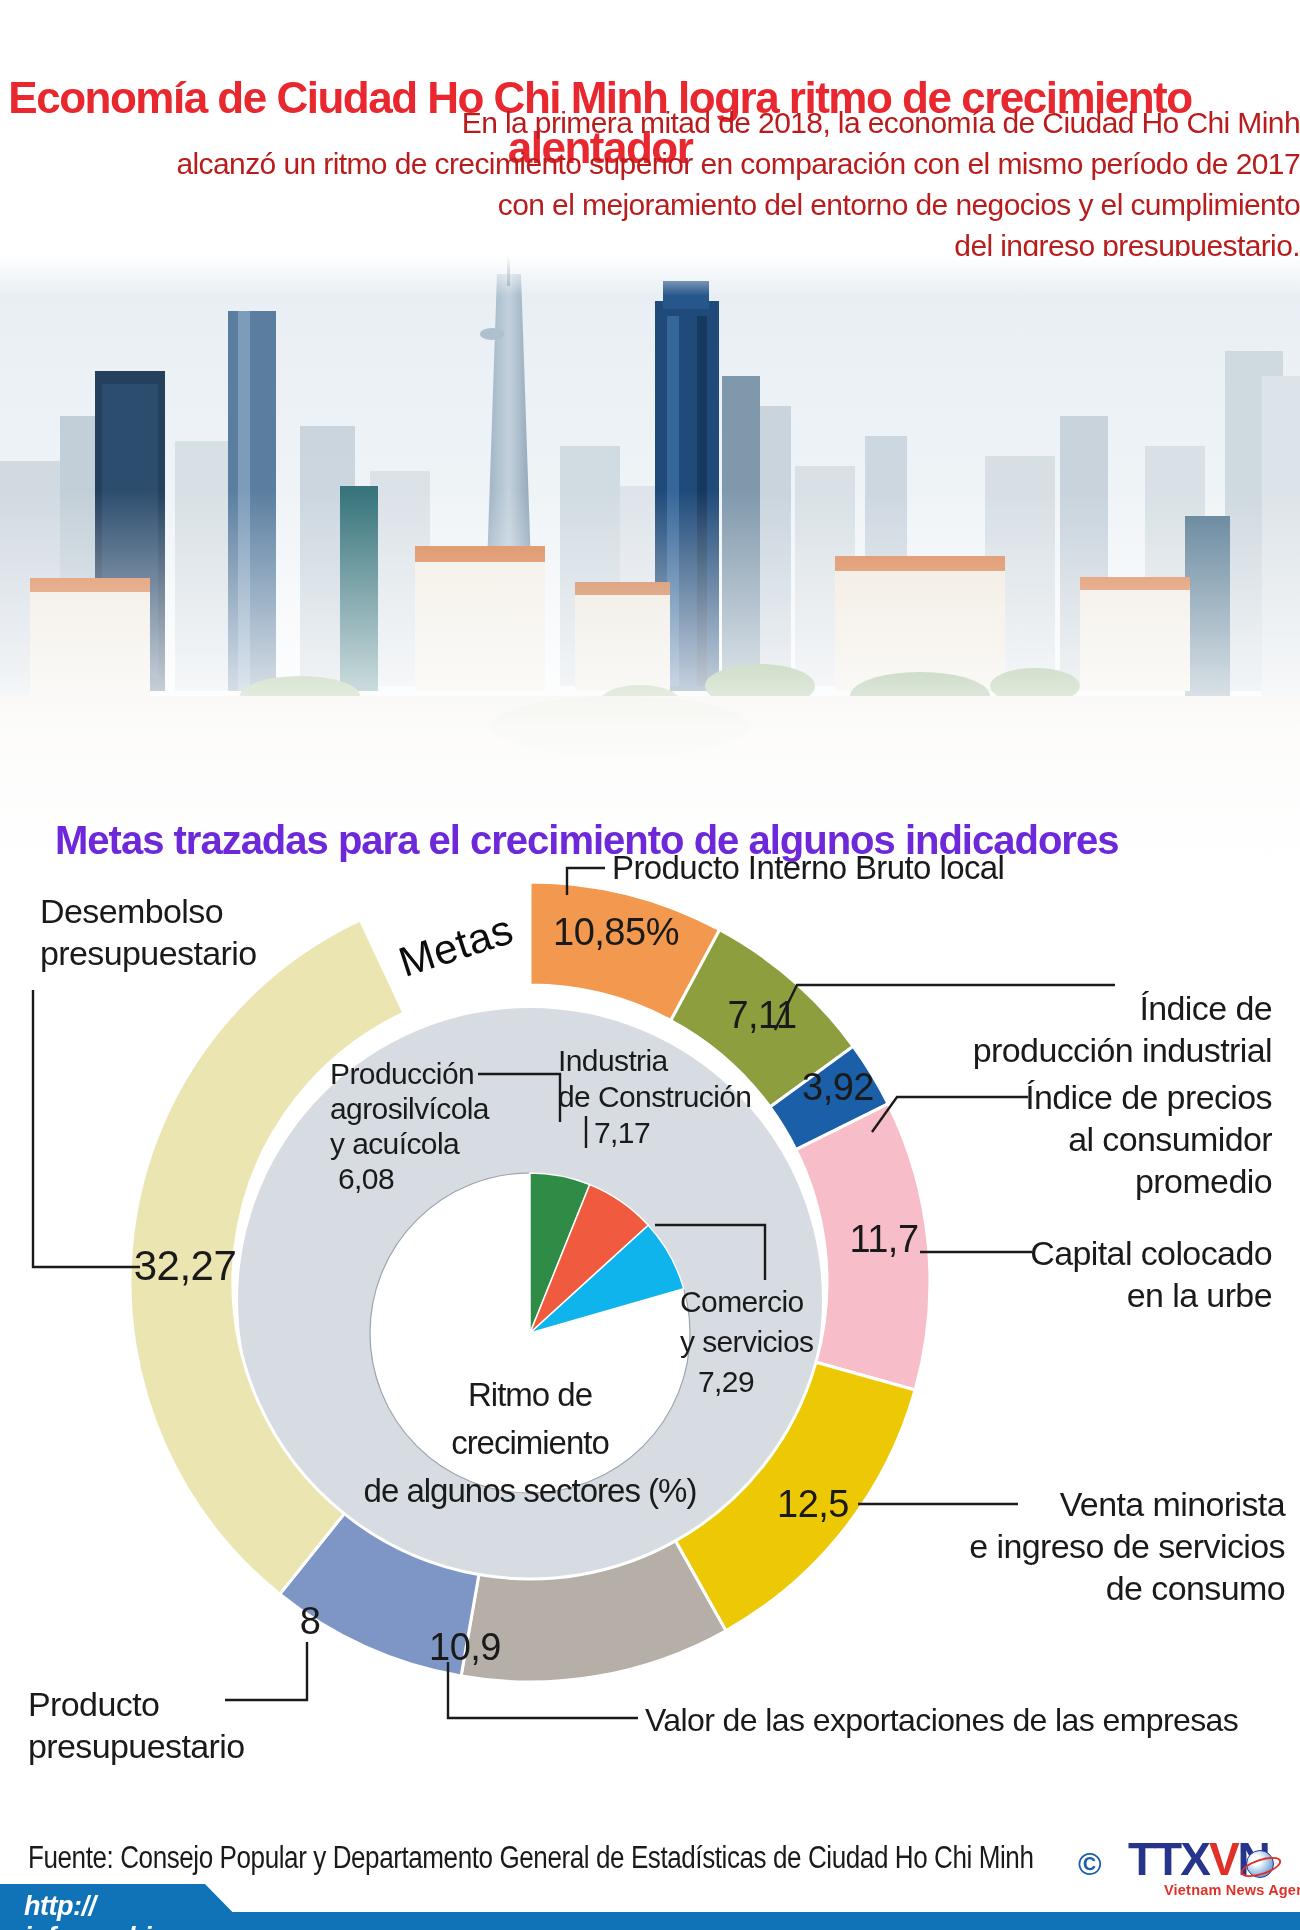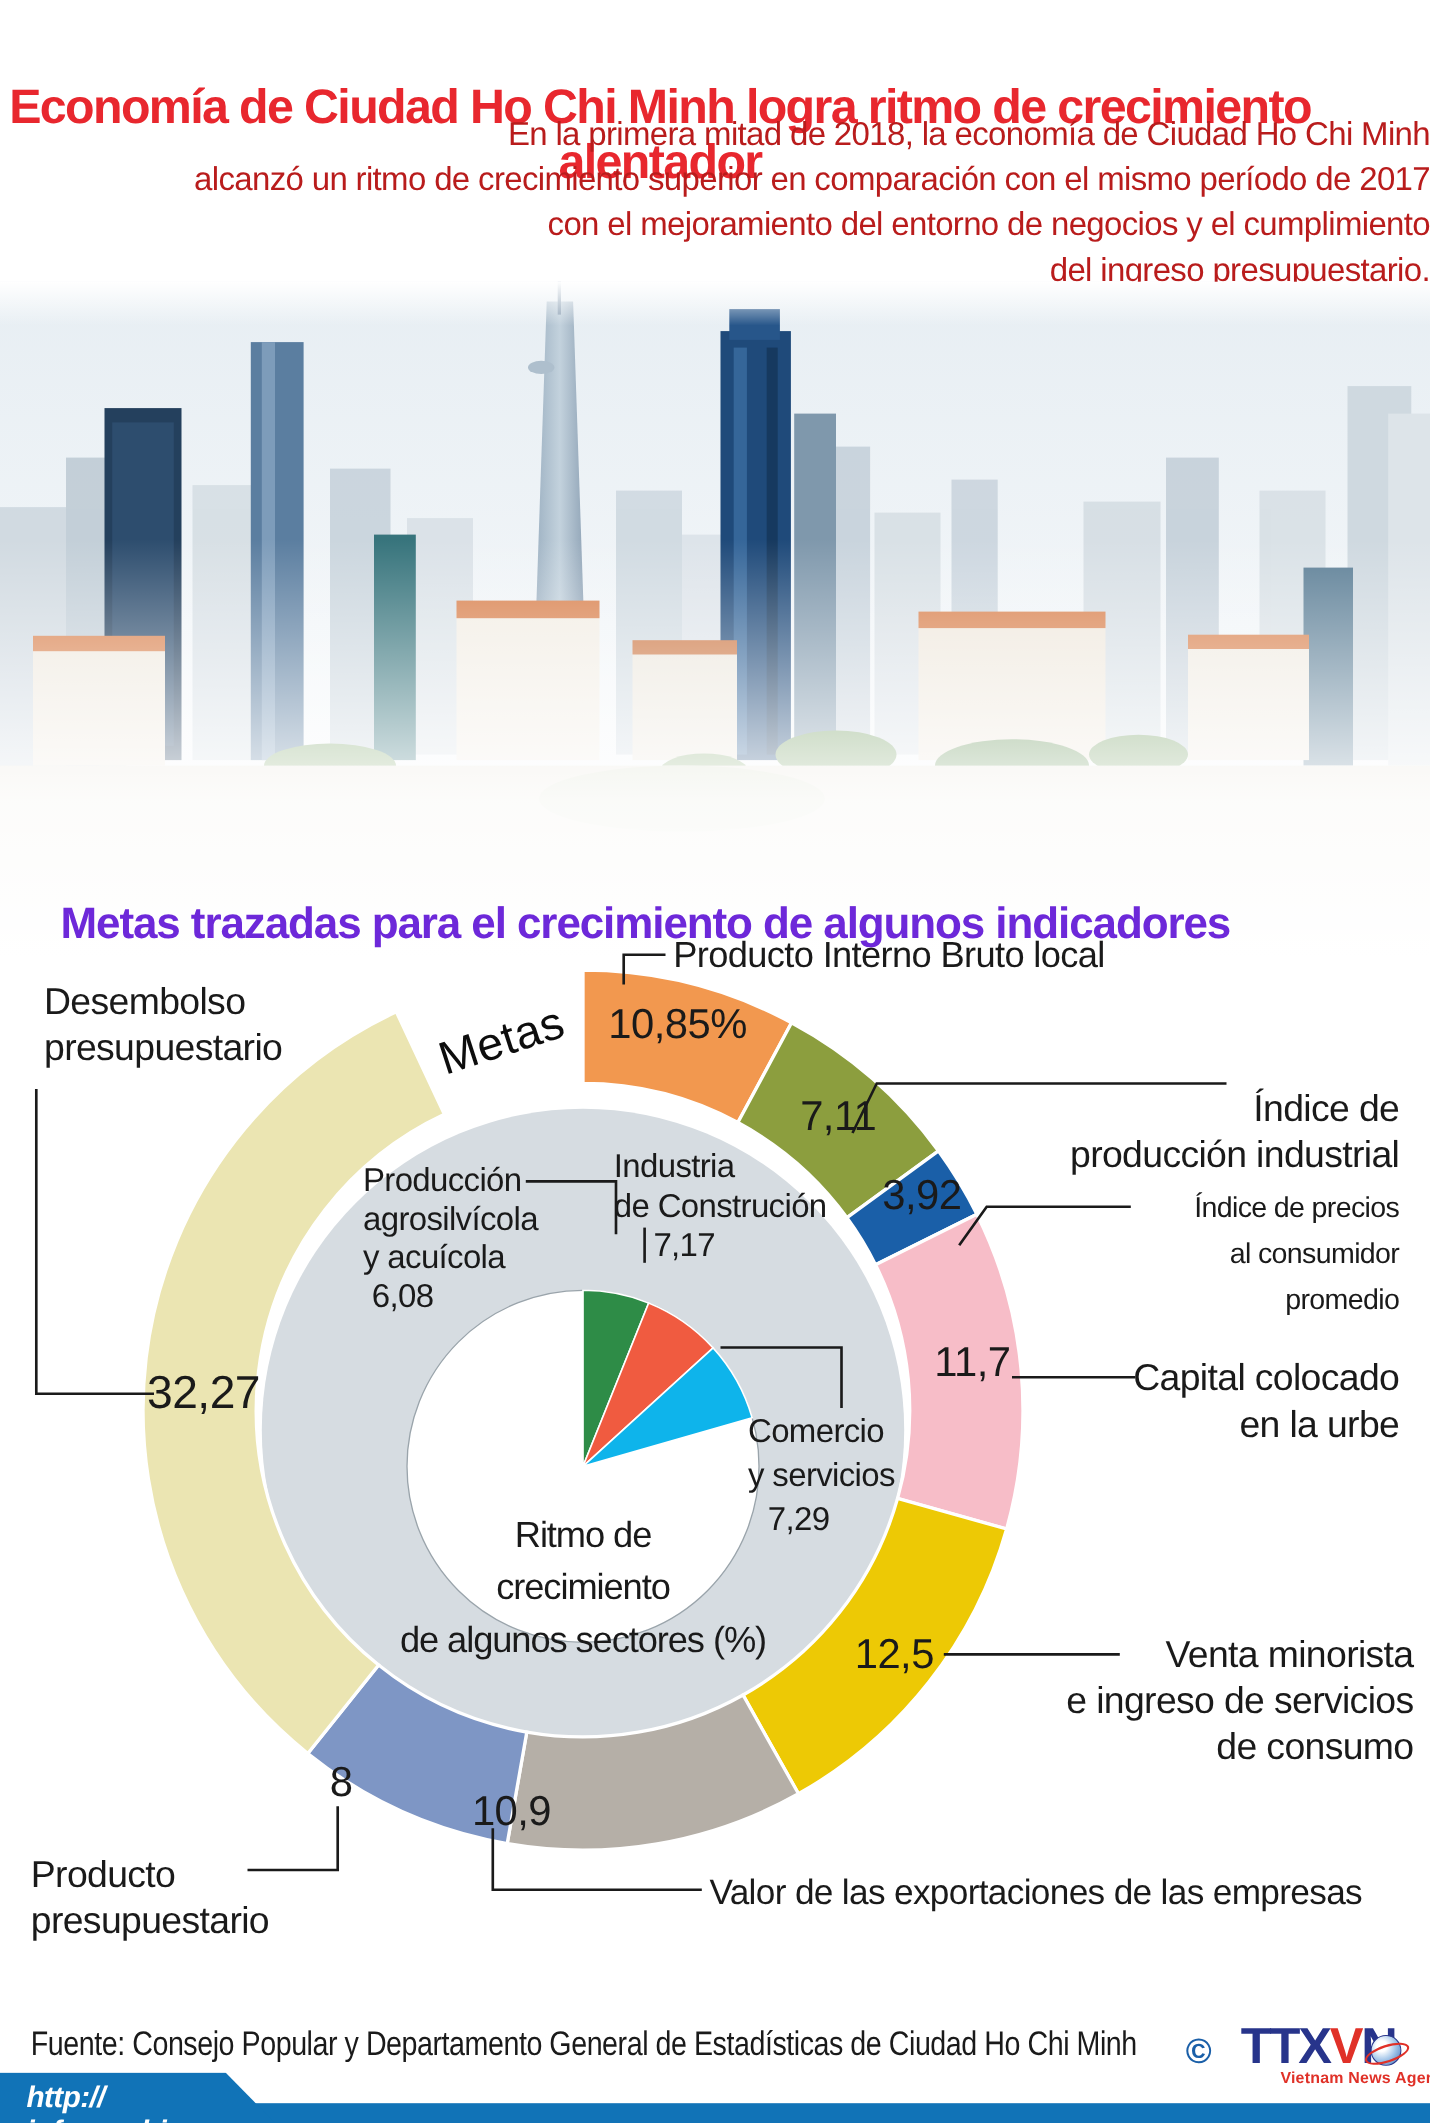--- a/index.html
+++ b/index.html
@@ -161,21 +161,21 @@
   <div id="chart-labels">
       <div class="chart-label" style="top: 847px; font-size: 33px; left: 612px;">
         <div>Producto Interno Bruto local</div>
       </div>
       <div class="chart-value" style="left: 496px; width: 240px; top: 911px; font-size: 38px;">10,85%</div>
       <div class="chart-label" style="top: 967px; font-size: 34px; right: 28px; text-align: right; margin-top: 20px;">
         <div>Índice de</div>
         <div>producción industrial</div>
       </div>
       <div class="chart-value" style="left: 642px; width: 240px; top: 994px; font-size: 38px;">7,11</div>
-      <div class="chart-label" style="top: 1076px; font-size: 26px; right: 28px; text-align: right;">
+      <div class="chart-label" style="top: 1076px; font-size: 34px; right: 28px; text-align: right;">
         <div>Índice de precios</div>
         <div>al consumidor</div>
         <div>promedio</div>
       </div>
       <div class="chart-value" style="left: 718px; width: 240px; top: 1066px; font-size: 38px;">3,92</div>
       <div class="chart-label" style="top: 1232px; font-size: 34px; right: 28px; text-align: right;">
         <div>Capital colocado</div>
         <div>en la urbe</div>
       </div>
       <div class="chart-value" style="left: 764px; width: 240px; top: 1218px; font-size: 38px;">11,7</div>

